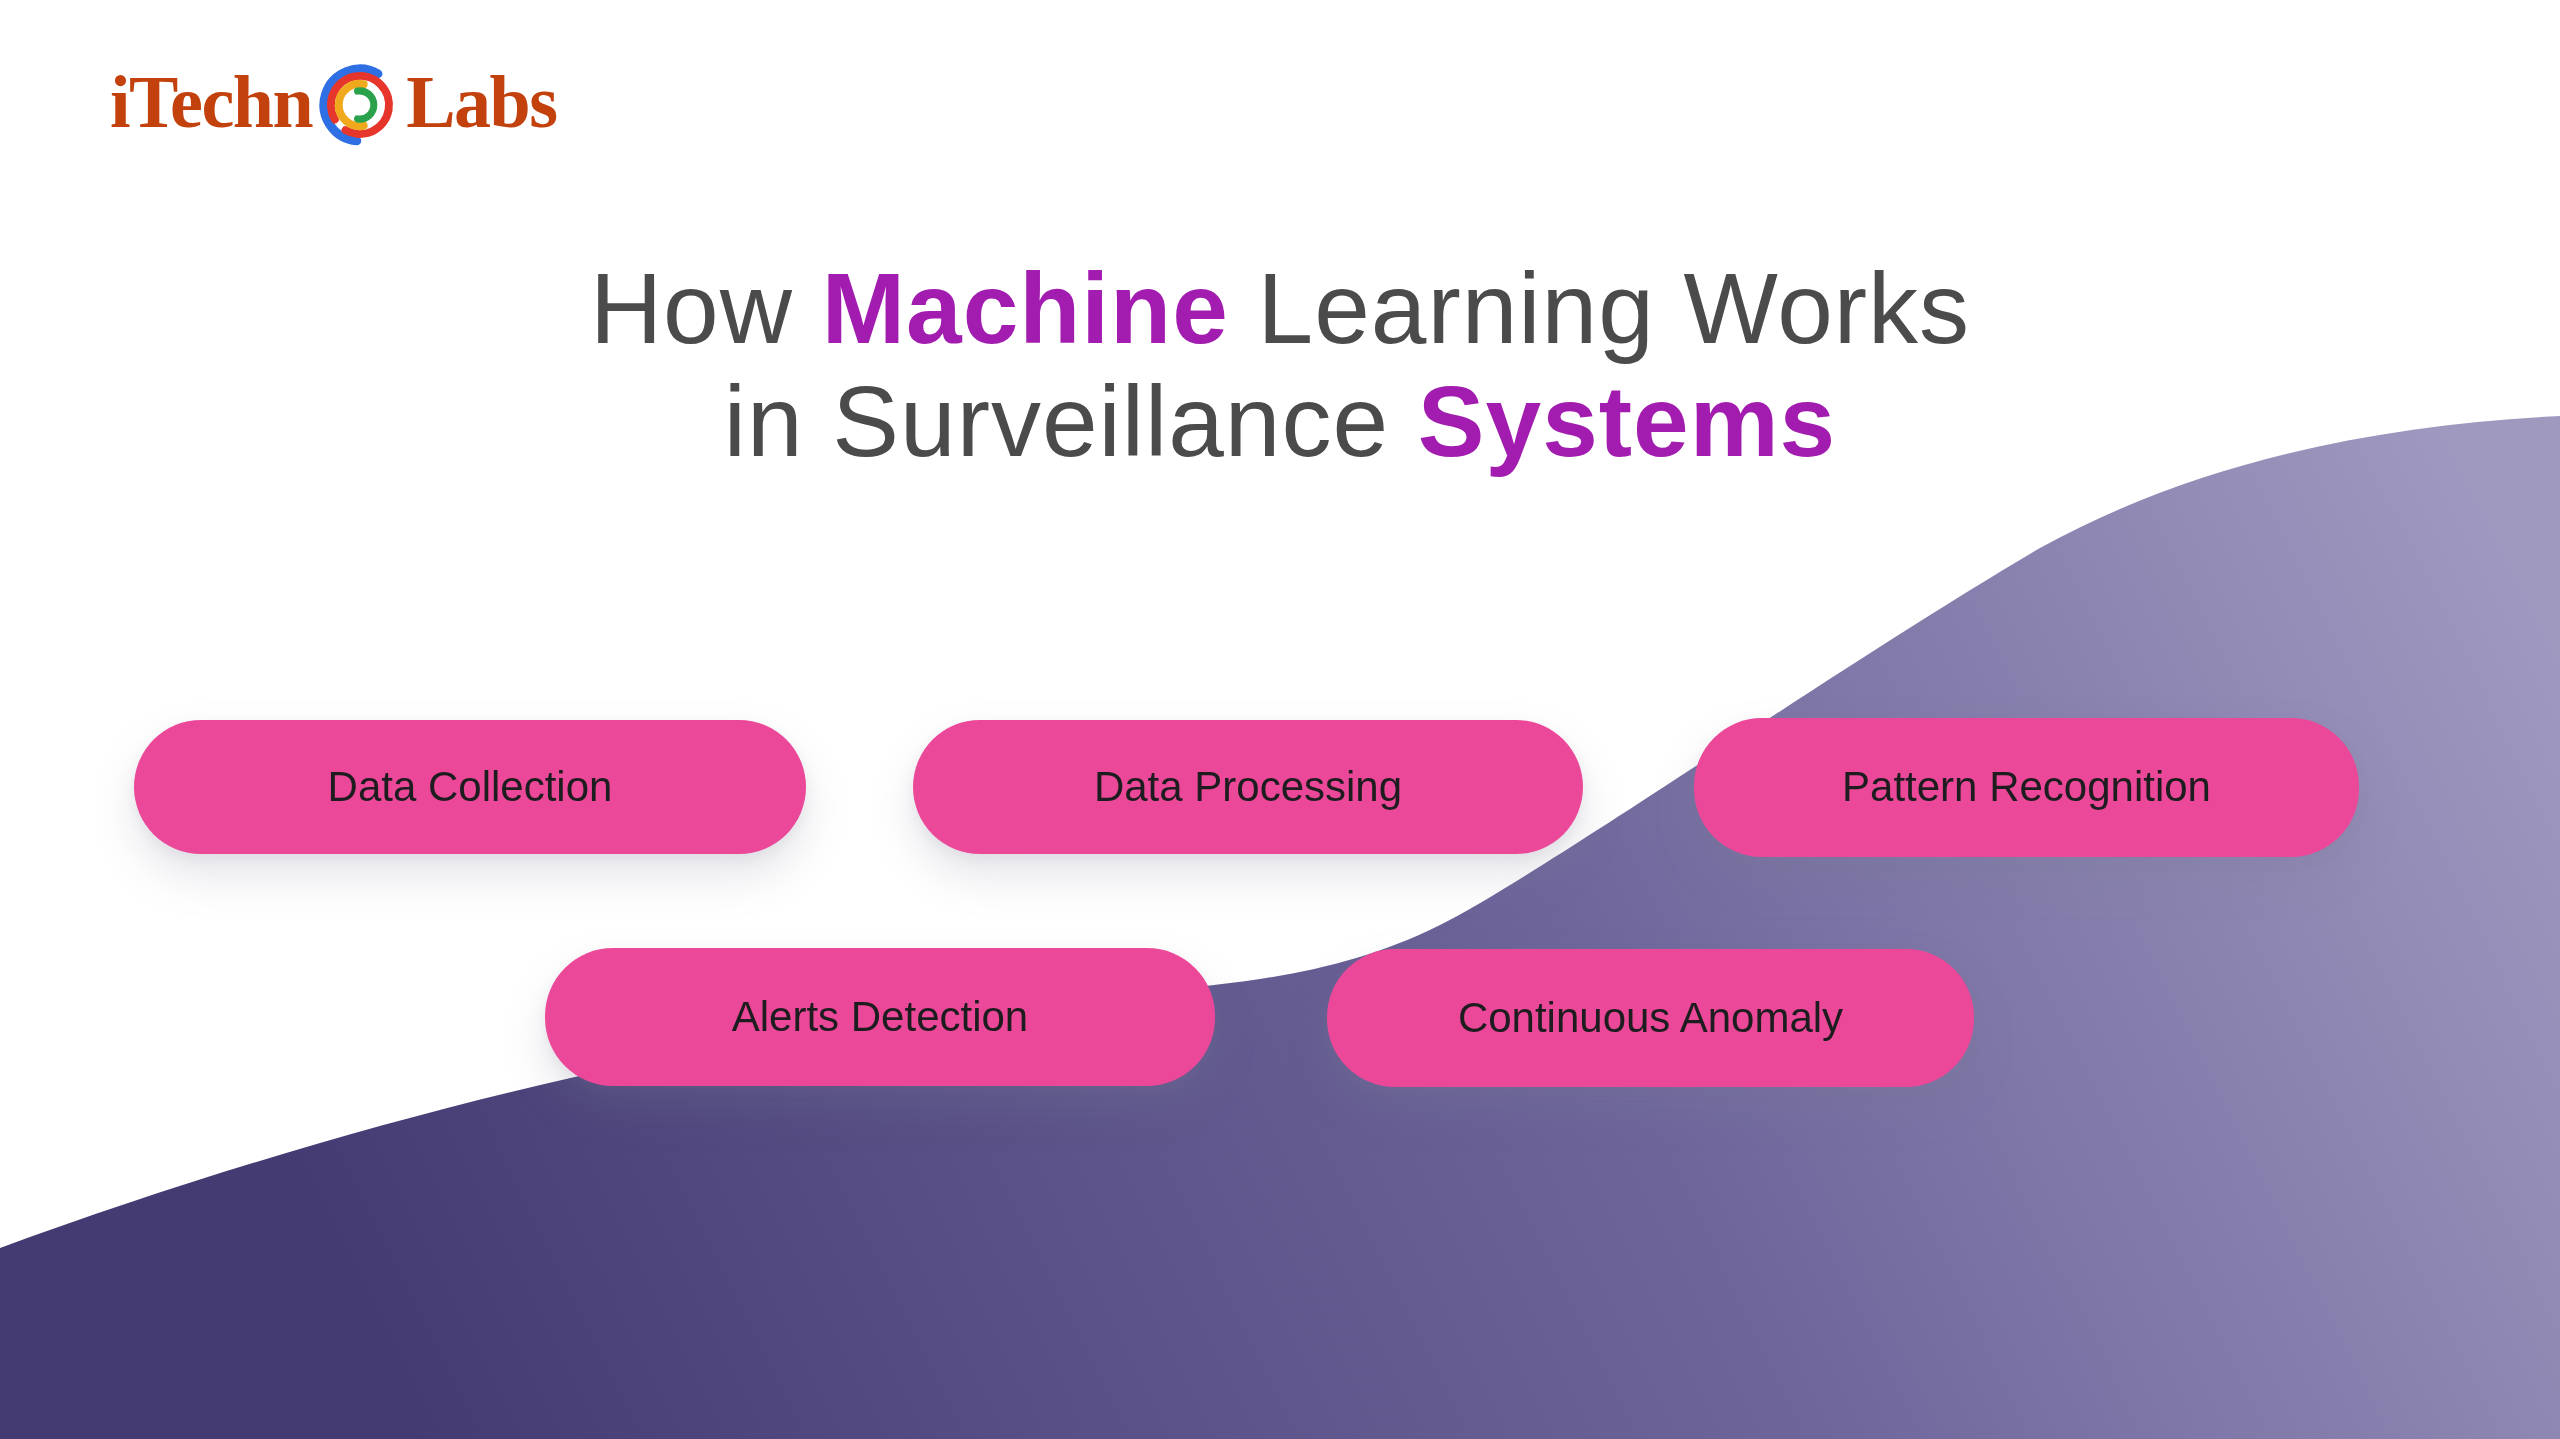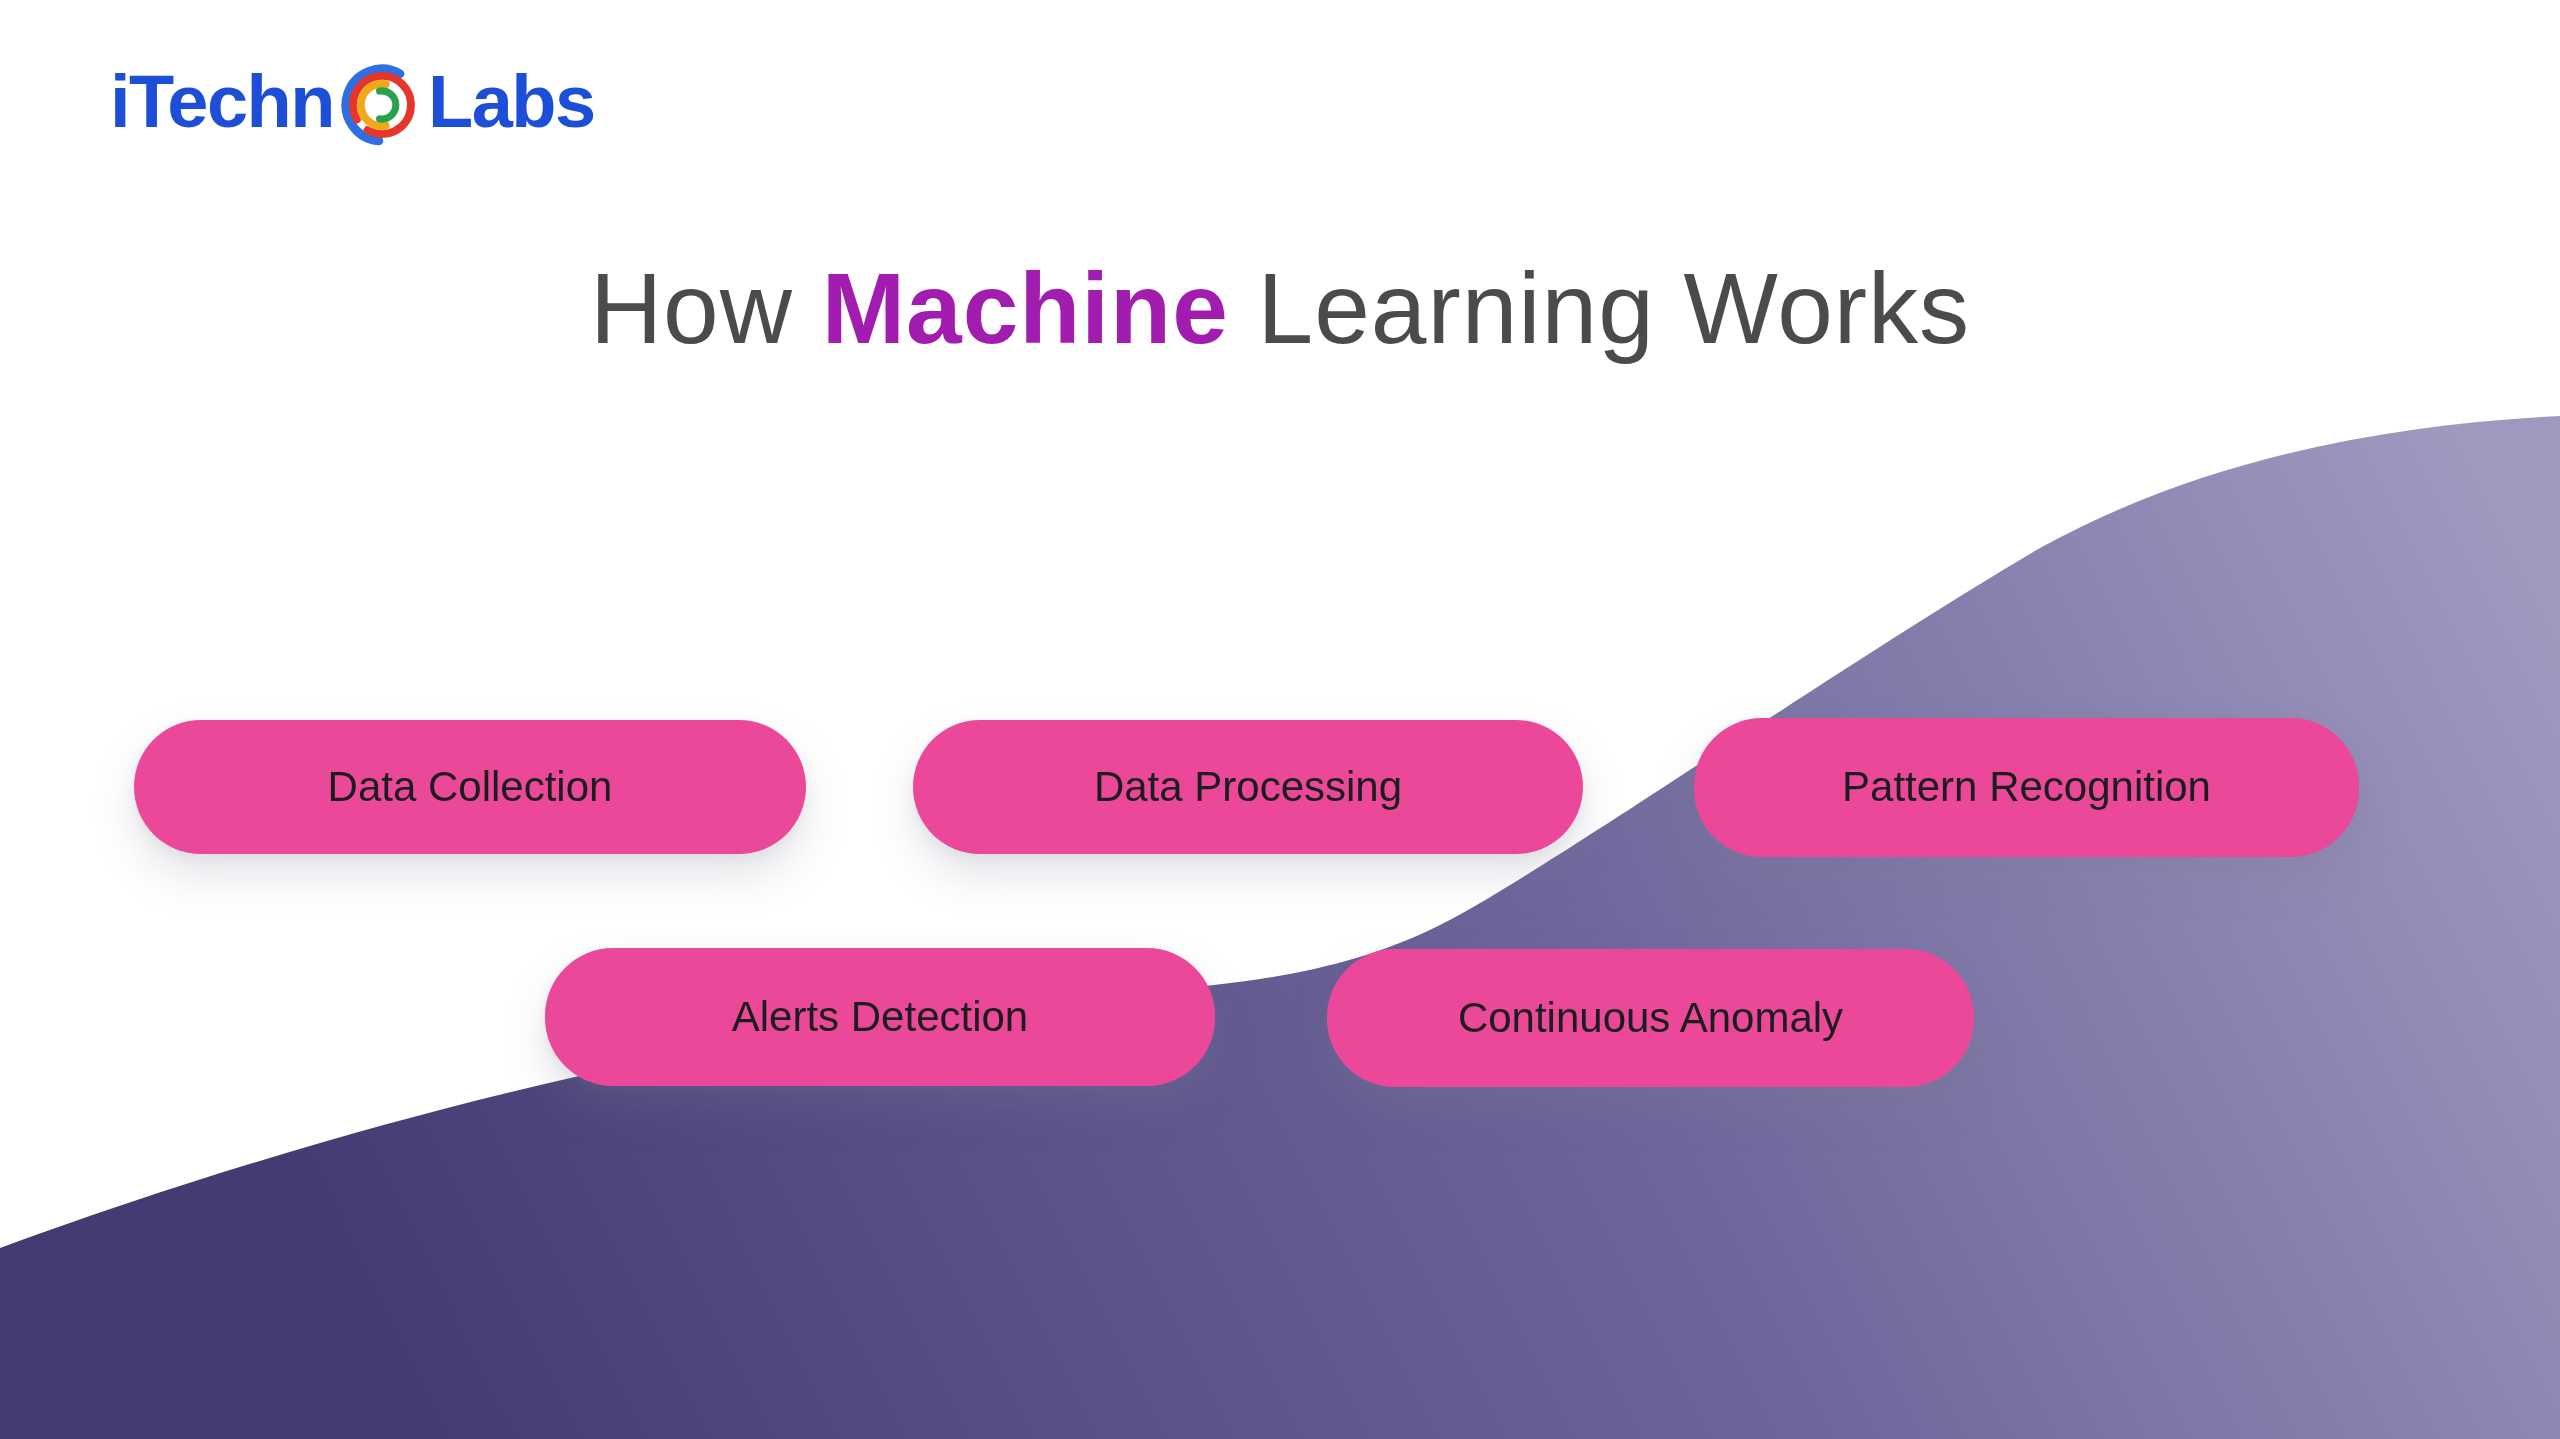--- a/index.html
+++ b/index.html
@@ -31,22 +31,23 @@
     left: 110px;
     top: 52px;
     display: flex;
     align-items: center;
     height: 100px;
   }
   .logo-text {
     font-size: 74px;
     font-weight: bold;
     letter-spacing: -1.5px;
-    color: #1d4ed8;
+    color: #c2410c;
     line-height: 100px;
+    font-family: Liberation Serif, serif;
   }
   .logo-ring {
     width: 88px;
     height: 88px;
     margin: 6px 2px 0 4px;
     flex: 0 0 auto;
   }
 
   
   .title {
@@ -116,20 +117,23 @@
       <path d="M 54.2 26.4 A 24 24 0 1 0 54.2 73.6" fill="none" stroke="#f0a91c" stroke-width="9" stroke-linecap="round"></path>
       <path d="M 47.2 65.8 A 16 16 0 1 0 47.2 34.2" fill="none" stroke="#2aa24c" stroke-width="8" stroke-linecap="round"></path>
     </svg>
     <span class="logo-text">Labs</span>
   </div>
 
   <div class="title">
     <div>
       <span>How </span><span class="accent">Machine</span><span> Learning Works</span>
     </div>
+    <div>
+      <span>in Surveillance </span><span class="accent">Systems</span>
+    </div>
   </div>
 
   <div class="pill pill-1">
     <span>Data Collection</span>
   </div>
   <div class="pill pill-3">
     <span>Pattern Recognition</span>
   </div>
   <div class="pill pill-2">
     <span>Data Processing</span>

